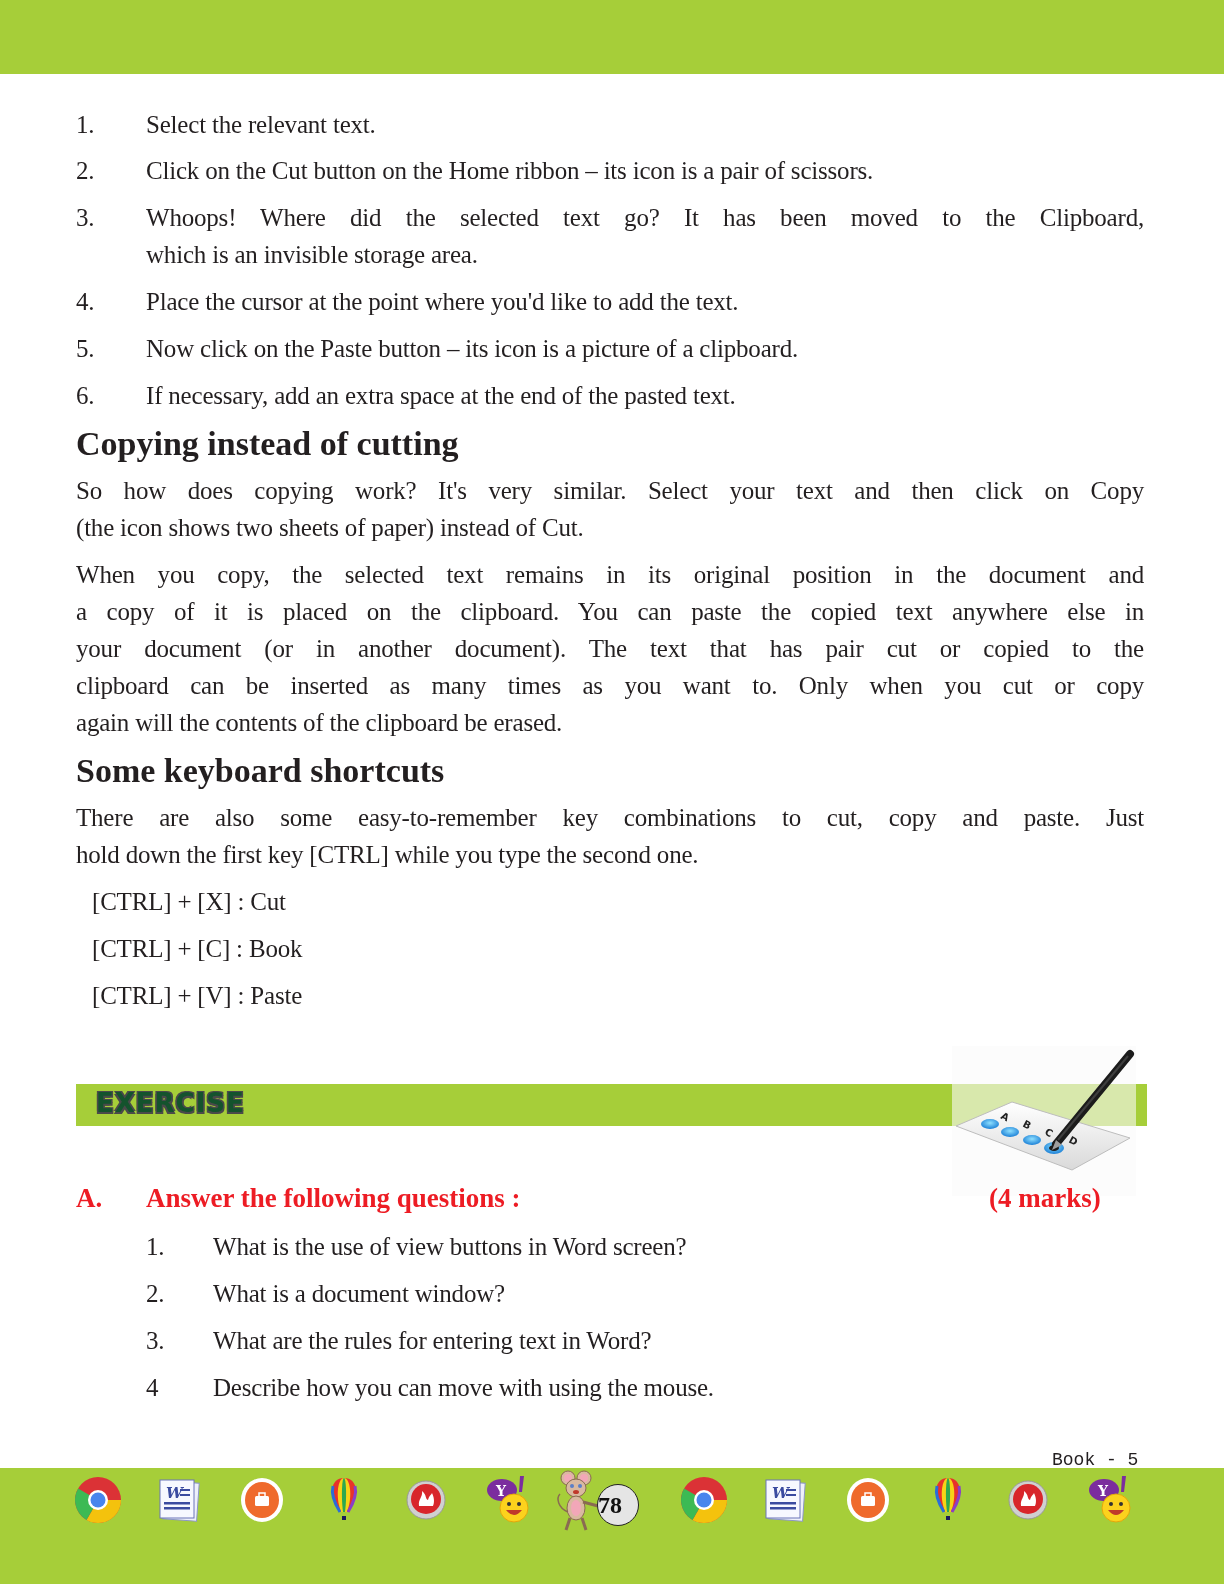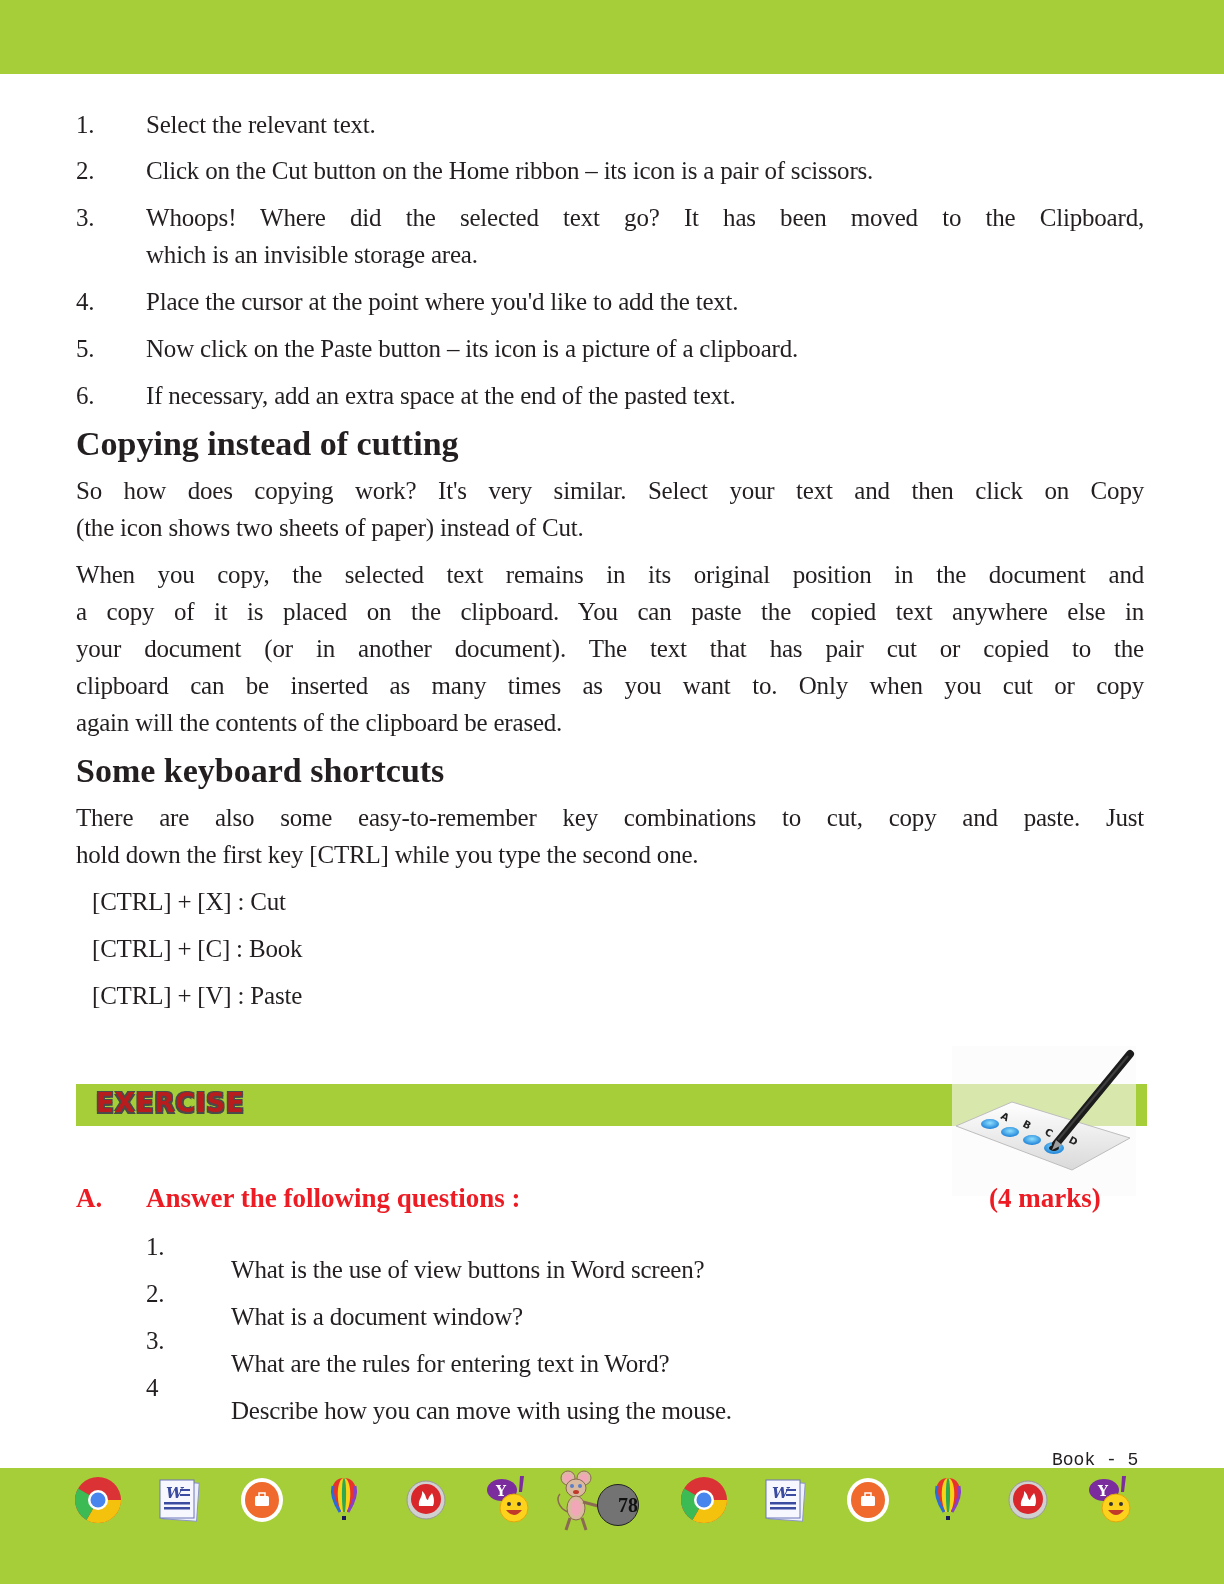--- a/index.html
+++ b/index.html
@@ -17,37 +17,37 @@
     .ol-item .body { position: absolute; left: 70px; width: 998px; text-align: justify; }
     .heading { position: absolute; left: 0; font-family: "Liberation Serif", serif; font-weight: bold; font-size: 34px; line-height: 37px; }
     .para { position: absolute; left: 0; width: 1068px; text-align: justify; text-align-last: left; }
     .para.full { text-align-last: justify; }
     .shortcut { position: absolute; left: 16px; }
 
     .exercise-band { position: absolute; left: 76px; top: 1084px; width: 1071px; height: 42px; background: #a6ce39; }
     .exercise-label {
       position: absolute; left: 20px; top: 4px;
       font-family: "DejaVu Sans", sans-serif; font-weight: bold; font-size: 26px; letter-spacing: 1px;
-      color: #b91c1c;
+      color: #14532d;
       text-shadow: -1.5px -1.5px 0 #4a4a4a, 1.5px -1.5px 0 #4a4a4a, -1.5px 1.5px 0 #4a4a4a, 1.5px 1.5px 0 #4a4a4a;
     }
     .exercise-art { position: absolute; left: 952px; top: 1046px; width: 184px; height: 150px; }
 
     .q-head { position: absolute; top: 1180px; font-family: "Liberation Serif", serif; font-weight: bold; font-size: 27px; color: #ed1c24; line-height: 37px; }
     .q-item { position: absolute; left: 146px; width: 800px; }
     .q-item .num { position: absolute; left: 0; }
-    .q-item .body { position: absolute; left: 85px; margin-top: 23px; }
+    .q-item .body { position: absolute; left: 67px; }
 
     .book-label { position: absolute; left: 1052px; top: 1450px; font-family: Liberation Mono, monospace; font-size: 18px; }
     .bottom-band { position: absolute; left: 0; top: 1468px; width: 1224px; height: 116px; background: #a6ce39; }
     .icon { position: absolute; top: 1474px; width: 52px; height: 52px; }
     .page-num {
       position: absolute; left: 597px; top: 1484px; width: 40px; height: 40px; border-radius: 50%;
-      background: #737373; border: 1.5px solid #222; text-align: right; line-height: 40px;
-      font-family: "Liberation Serif", serif; font-weight: bold; font-size: 20px; color: #111;
+      background: #e5e5e5; border: 1.5px solid #222; text-align: left; line-height: 40px;
+      font-family: "Liberation Serif", serif; font-weight: bold; font-size: 24px; color: #111;
     }
     .mouse { position: absolute; left: 552px; top: 1468px; width: 50px; height: 64px; }
   </style>
 </head>
 <body>
 
 <div class="top-band"></div>
 
 <div class="content">
 

